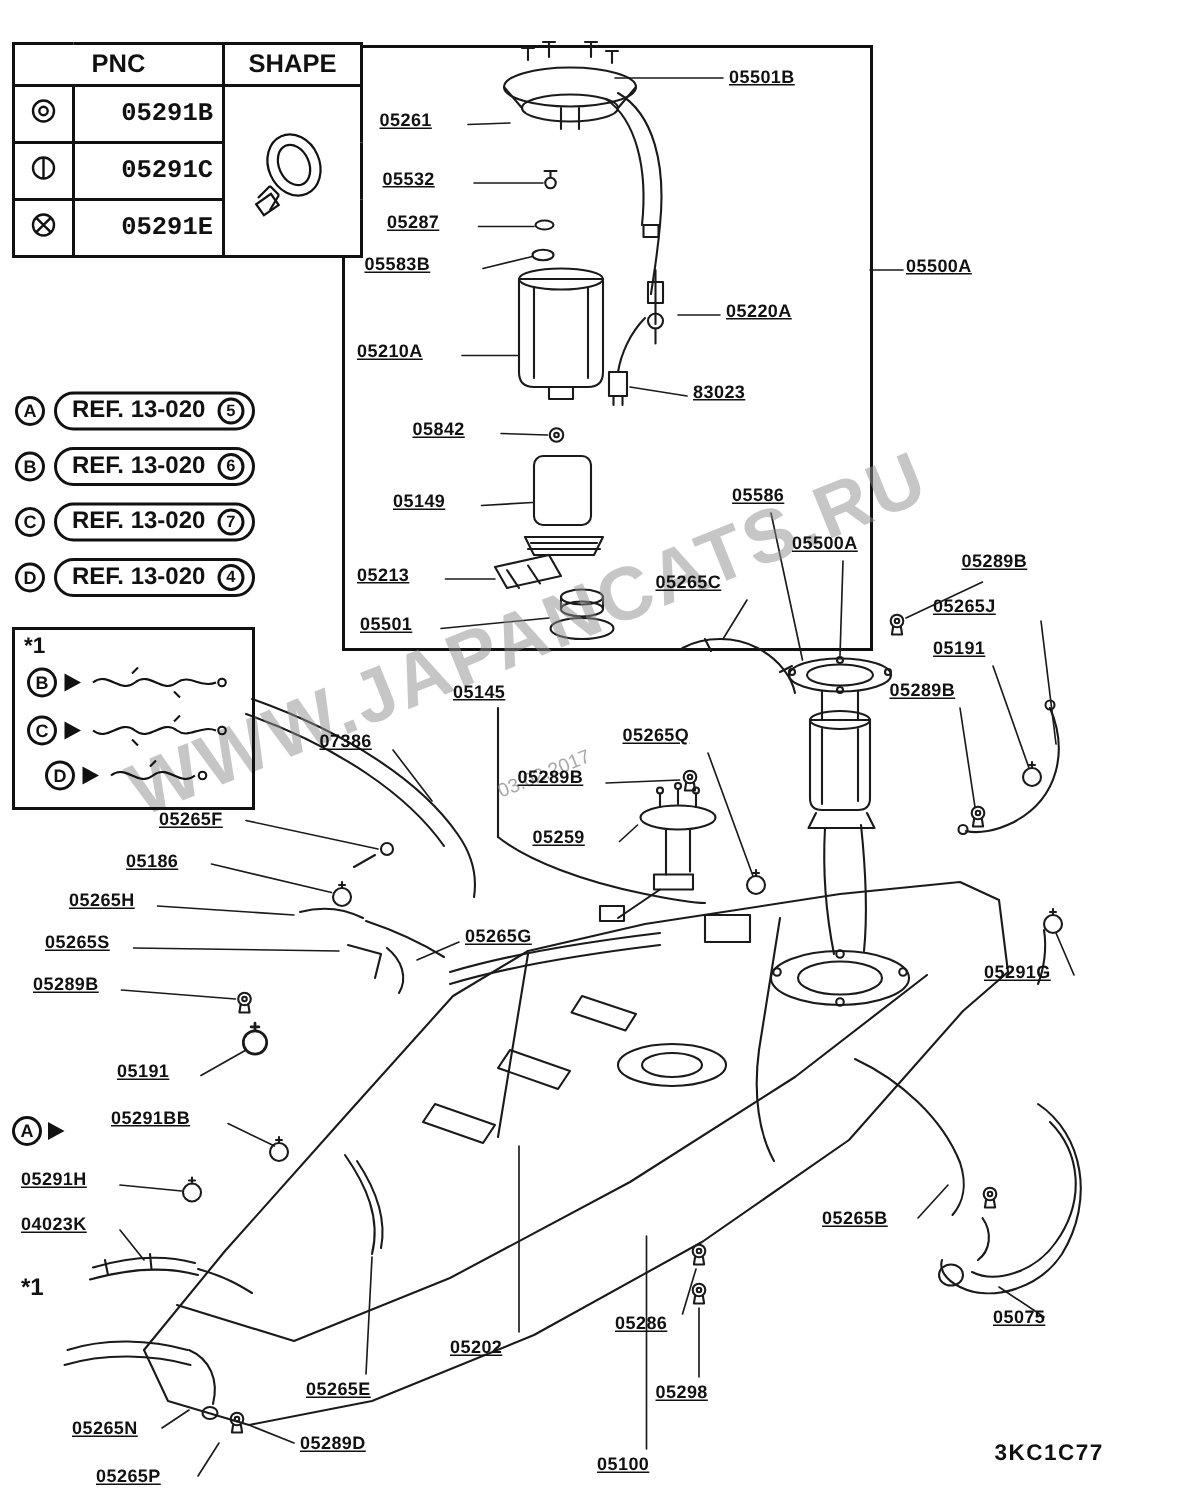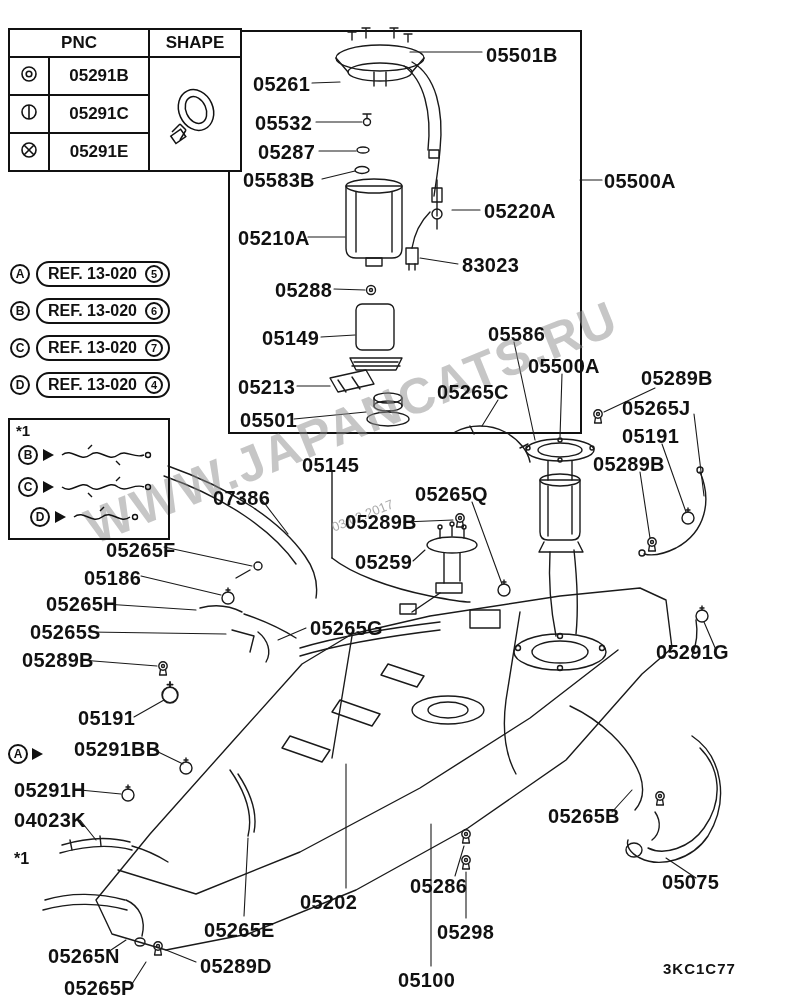--- a/index.html
+++ b/index.html
@@ -4,29 +4,29 @@
 <style>
   html,body{margin:0;padding:0;background:#fff;}
   .stage{position:relative;width:800px;height:1008px;background:#fff;overflow:hidden;
          font-family:"Liberation Sans",sans-serif;color:#111;}
   .art{position:absolute;left:0;top:0;z-index:2;}
   .watermark{position:absolute;left:88px;top:500px;z-index:3;white-space:nowrap;
              transform:rotate(-22deg);transform-origin:left center;
              font-weight:bold;font-size:50px;letter-spacing:2px;color:#8f8f8f;opacity:.5;}
   .watermark-date{position:absolute;left:330px;top:508px;z-index:3;transform:rotate(-22deg);
              font-size:13px;color:#9a9a9a;opacity:.85;}
-  .lbl{position:absolute;z-index:5;font-weight:bold;font-size:20px;letter-spacing:.3px;white-space:nowrap;}
+  .lbl{position:absolute;z-index:5;font-weight:bold;font-size:12px;letter-spacing:.3px;white-space:nowrap;text-decoration:underline;}
   .detail-box{position:absolute;left:228px;top:30px;width:350px;height:400px;border:2px solid #111;z-index:1;}
   
   .pnc-table{position:absolute;left:8px;top:28px;z-index:5;border-collapse:collapse;background:#fff;}
   .pnc-table th,.pnc-table td{border:2px solid #111;font-weight:bold;font-size:17px;padding:0 6px;}
   .pnc-table th{height:26px;text-align:center;margin-top:18px;}
   .pnc-table td{height:36px;}
   .td-sym{width:26px;text-align:center;padding:0 2px;}
-  .td-pnc{width:86px;text-align:center;}
+  .td-pnc{width:86px;text-align:right;font-family:Liberation Mono, monospace;}
   .td-shape{width:78px;text-align:center;}
   
   .ref-row{position:absolute;left:10px;z-index:5;display:flex;align-items:center;gap:6px;}
   .circ{box-sizing:border-box;width:20px;height:20px;border:2px solid #111;border-radius:50%;
         background:#fff;display:inline-flex;align-items:center;justify-content:center;
         font-size:12px;font-weight:bold;flex:0 0 auto;}
   .ref-pill{box-sizing:border-box;height:26px;border:2px solid #111;border-radius:13px;background:#fff;
         display:inline-flex;align-items:center;gap:8px;padding:0 5px 0 10px;
         font-size:16px;font-weight:bold;white-space:nowrap;}
   .ref-pill .circ{width:18px;height:18px;border-width:2px;font-size:11px;}
@@ -372,21 +372,21 @@
   <span class="fnote" style="left:14px;top:850px">*1</span>
 
   <span class="lbl" style="left:486px;top:44px">05501B</span>
   <span class="lbl" style="left:253px;top:73px">05261</span>
   <span class="lbl" style="left:255px;top:112px">05532</span>
   <span class="lbl" style="left:258px;top:141px">05287</span>
   <span class="lbl" style="left:243px;top:169px">05583B</span>
   <span class="lbl" style="left:238px;top:227px">05210A</span>
   <span class="lbl" style="left:484px;top:200px">05220A</span>
   <span class="lbl" style="left:462px;top:254px">83023</span>
-  <span class="lbl" style="left:275px;top:279px">05288</span>
+  <span class="lbl" style="left:275px;top:279px">05842</span>
   <span class="lbl" style="left:262px;top:327px">05149</span>
   <span class="lbl" style="left:238px;top:376px">05213</span>
   <span class="lbl" style="left:240px;top:409px">05501</span>
   <span class="lbl" style="left:604px;top:170px">05500A</span>
   <span class="lbl" style="left:488px;top:323px">05586</span>
   <span class="lbl" style="left:528px;top:355px">05500A</span>
   <span class="lbl" style="left:641px;top:367px">05289B</span>
   <span class="lbl" style="left:622px;top:397px">05265J</span>
   <span class="lbl" style="left:622px;top:425px">05191</span>
   <span class="lbl" style="left:593px;top:453px">05289B</span>

